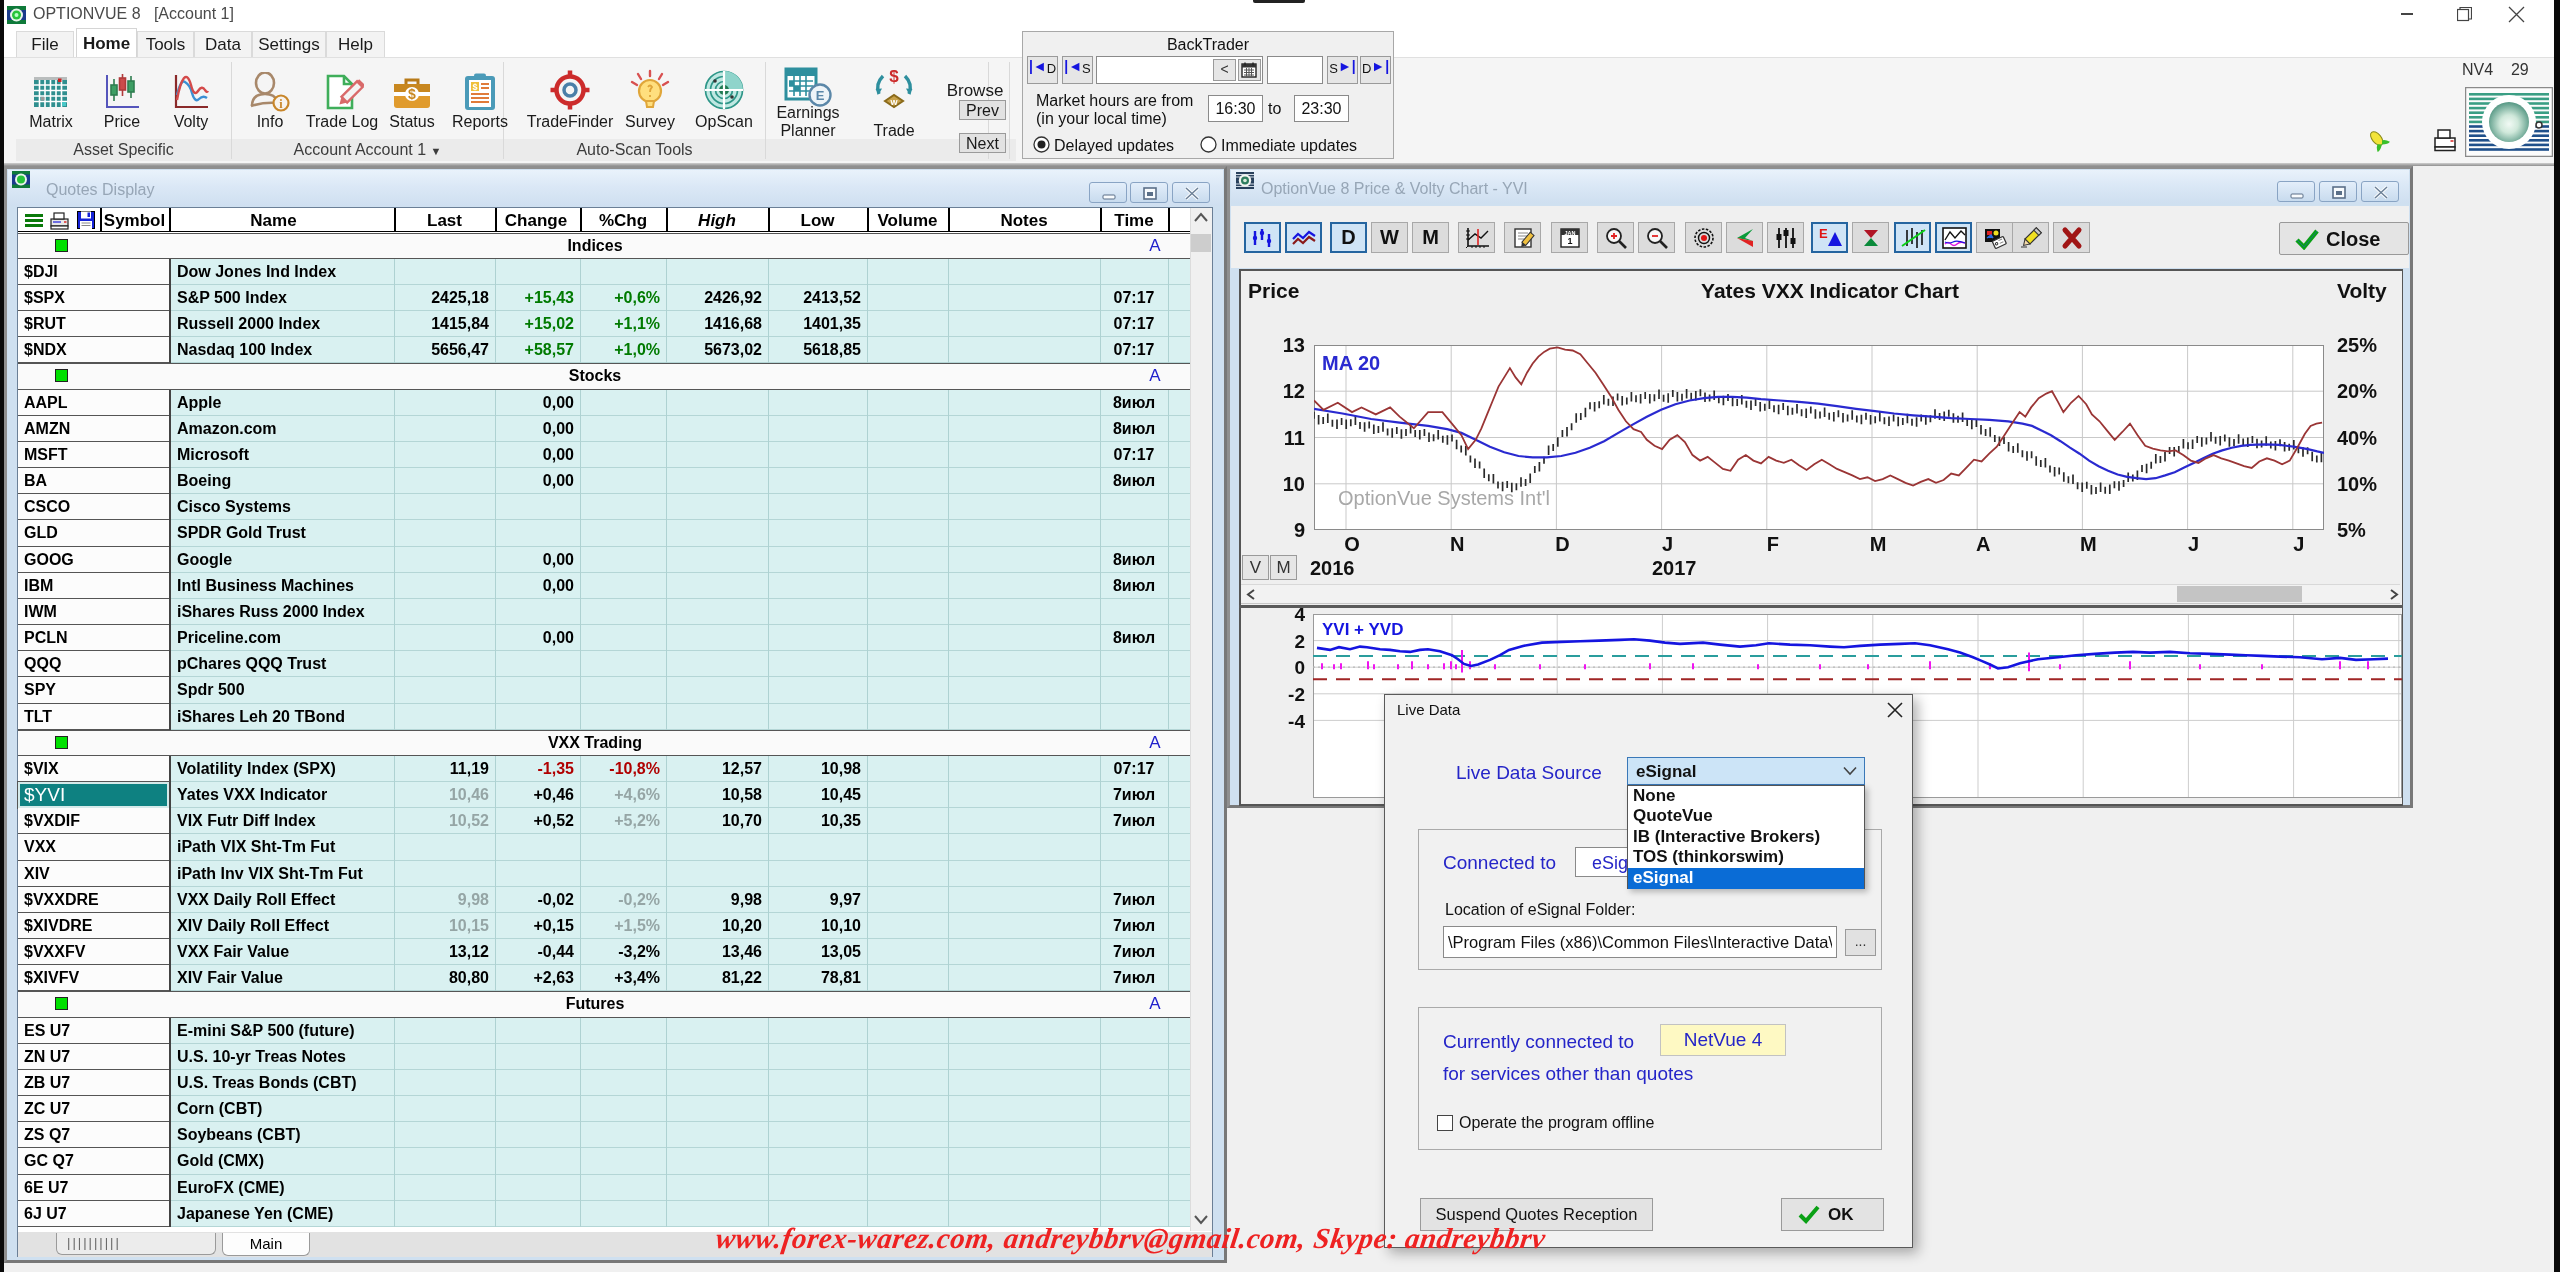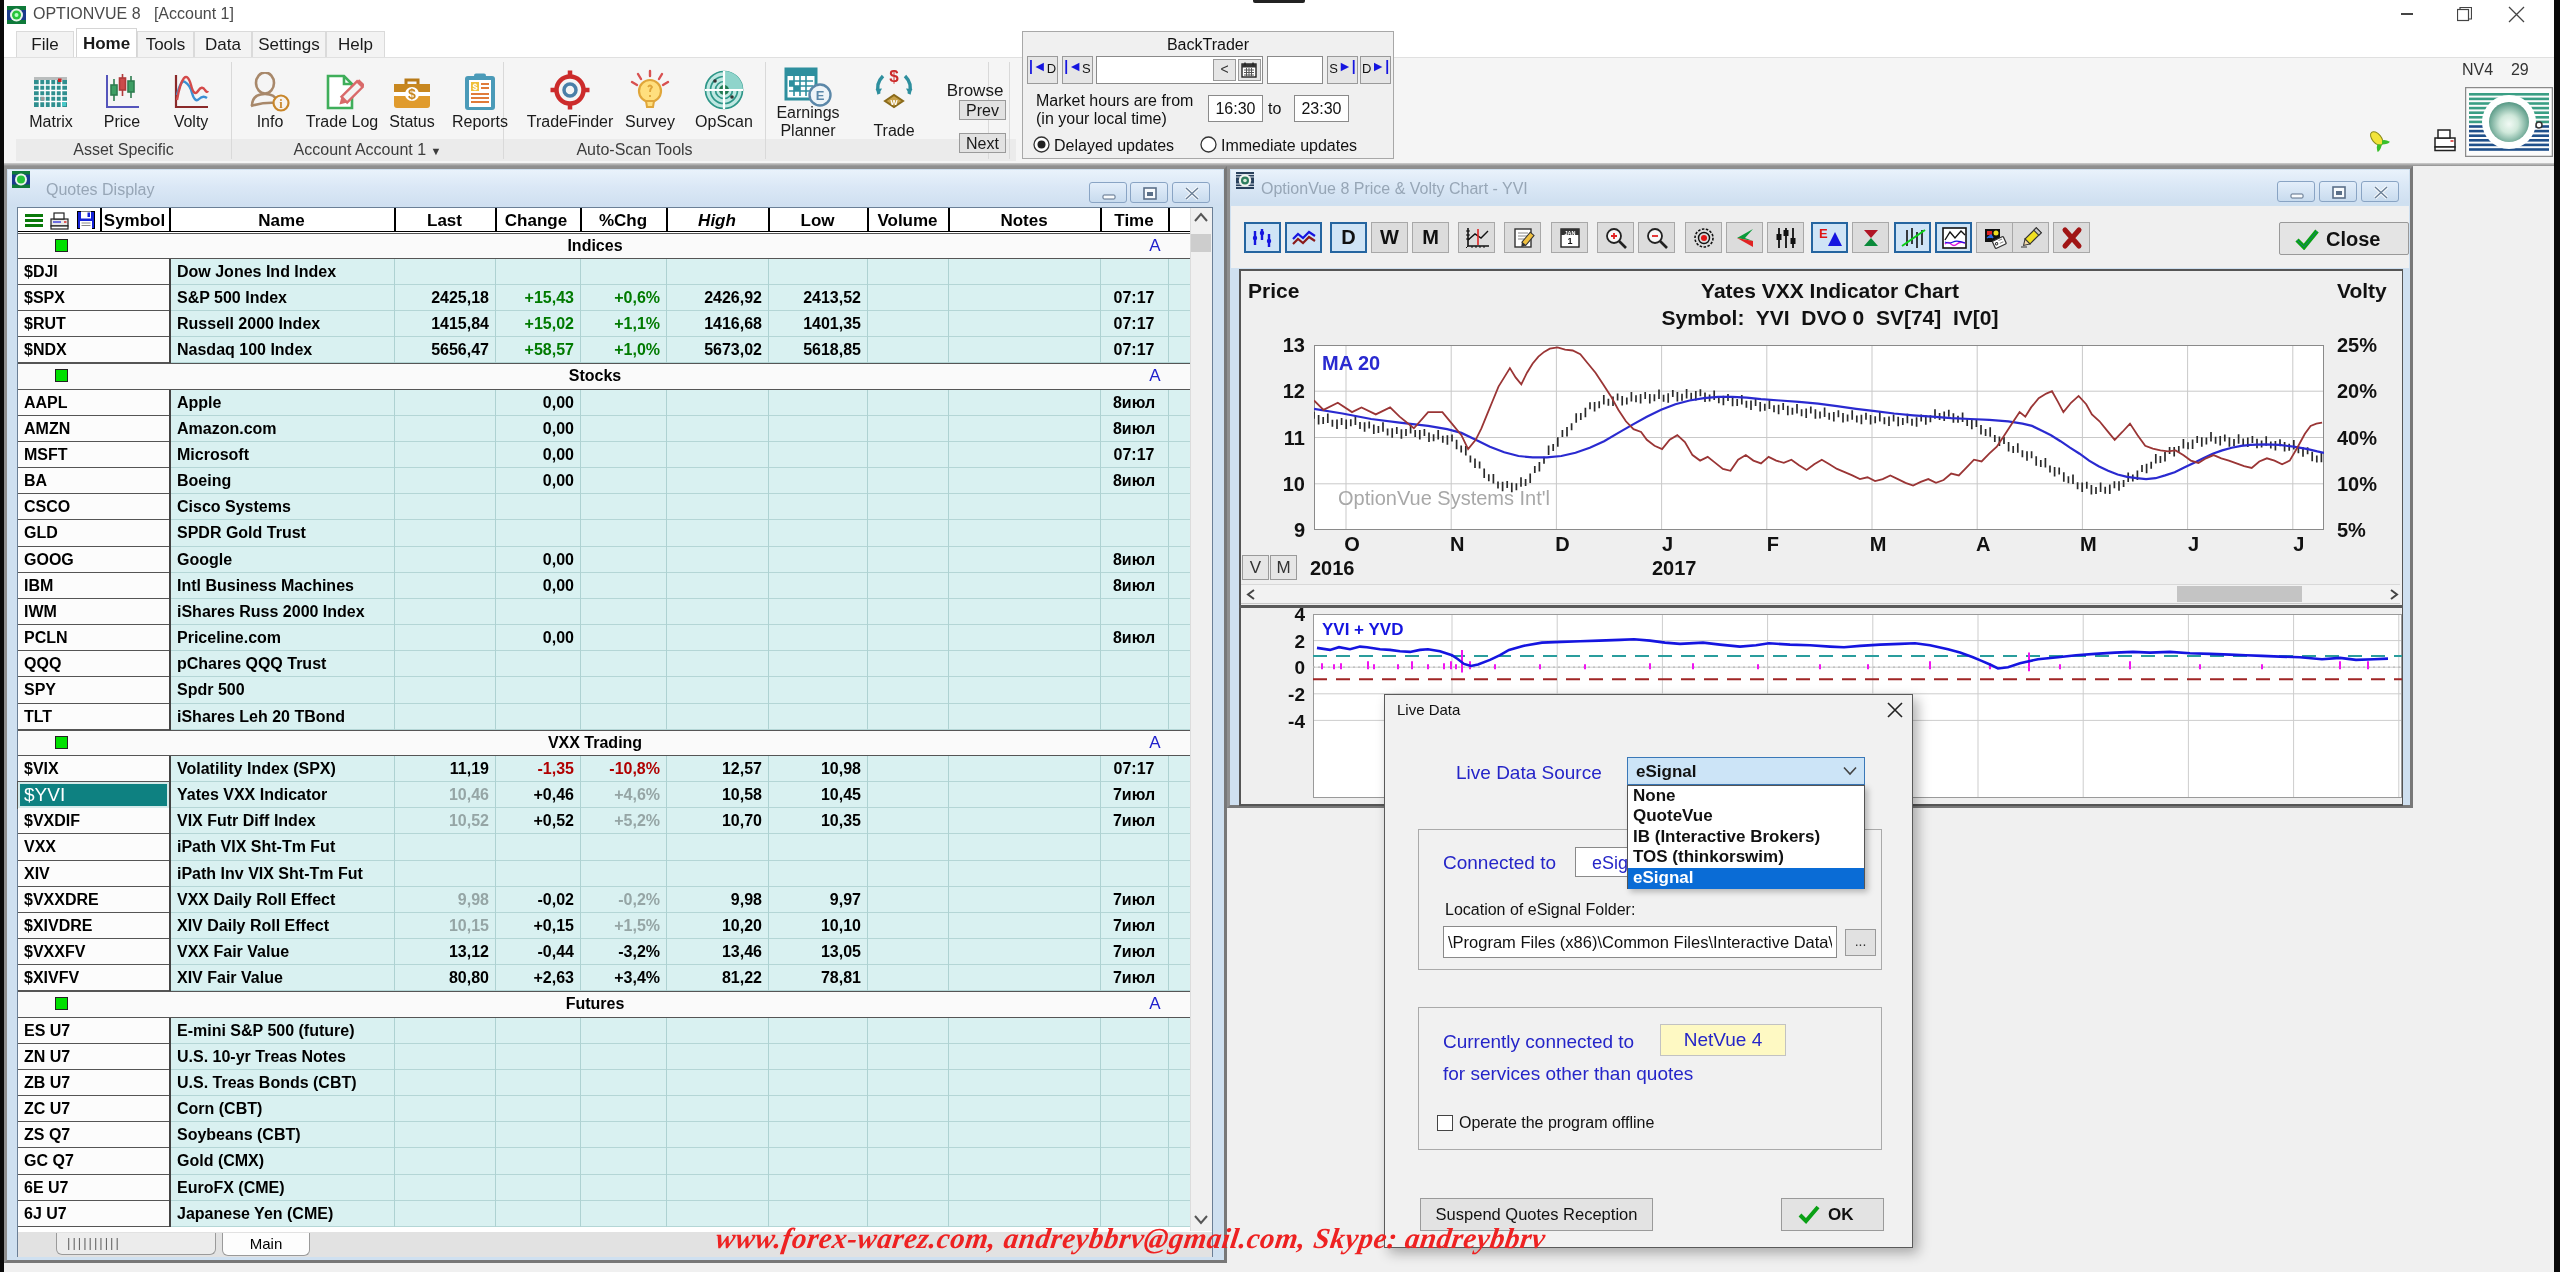--- a/index.html
+++ b/index.html
@@ -301,21 +301,21 @@
         <rect x="13" y="5" width="12" height="11" fill="#f8fbfd" stroke="#5a6f88" stroke-width="1.6"></rect>
         <rect x="16" y="9" width="6" height="4" fill="#5a6f88"></rect>
       </svg></div>
 <div class="tbtn" style="left:1172px;top:182px;"><svg width="38" height="21">
         <path d="M13 5 L25 16 M25 5 L13 16" stroke="#f8fbfd" stroke-width="3.4"></path>
         <path d="M13 5 L25 16 M25 5 L13 16" stroke="#6b7f96" stroke-width="1.4"></path>
       </svg></div>
 <div class="abs" style="left:17px;top:207px;width:1196px;height:1050px;background:#ffffff;border:1px solid #6b7f96;"></div>
 <div class="abs" style="left:18px;top:208px;width:1172px;height:24px;background:#ffffff;border-bottom:1.5px solid #000;"></div>
 <div class="cell bold" style="left:100px;top:211px;width:69px;font-size:17px;color:#000;text-align:center;">Symbol</div>
-<div class="cell bold" style="left:169px;top:211px;width:225px;font-size:17px;color:#000;text-align:center;">Name</div>
+<div class="cell bold" style="left:161px;top:211px;width:225px;font-size:17px;color:#000;text-align:center;">Name</div>
 <div class="cell bold" style="left:394px;top:211px;width:101px;font-size:17px;color:#000;text-align:center;">Last</div>
 <div class="cell bold" style="left:495px;top:211px;width:82px;font-size:17px;color:#000;text-align:center;">Change</div>
 <div class="cell bold" style="left:580px;top:211px;width:86px;font-size:17px;color:#000;text-align:center;">%Chg</div>
 <div class="cell bold" style="left:666px;top:211px;width:102px;font-size:17px;color:#000;text-align:center;font-style:italic;">High</div>
 <div class="cell bold" style="left:768px;top:211px;width:99px;font-size:17px;color:#000;text-align:center;">Low</div>
 <div class="cell bold" style="left:867px;top:211px;width:81px;font-size:17px;color:#000;text-align:center;">Volume</div>
 <div class="cell bold" style="left:948px;top:211px;width:152px;font-size:17px;color:#000;text-align:center;">Notes</div>
 <div class="cell bold" style="left:1100px;top:211px;width:68px;font-size:17px;color:#000;text-align:center;">Time</div>
 <div class="abs" style="left:169px;top:208px;width:1.5px;height:24px;background:#000;"></div>
 <div class="abs" style="left:394px;top:208px;width:1.5px;height:24px;background:#000;"></div>
@@ -1103,21 +1103,20 @@
 <div class="abs" style="left:2279px;top:222px;width:130px;height:33px;background:#e4e4e4;border:1px solid #999;border-radius:2px;"></div>
 <svg class="abs" style="left:2294px;top:228px" width="26" height="22">
       <path d="M3 12 L10 19 L23 3" fill="none" stroke="#0aa015" stroke-width="4.5"></path>
       <path d="M3 12 L10 19 L23 3" fill="none" stroke="#1a5ae0" stroke-width="1" opacity="0.5"></path>
     </svg>
 <div class="abs bold" style="left:2326px;top:228px;font-size:20px;color:#111;">Close</div>
 <div class="abs" style="left:1239px;top:269px;width:1164px;height:537px;background:#efefef;border:2px solid #555;border-right:1px solid #555;"></div>
 <div class="abs bold" style="left:1248px;top:279px;font-size:21px;color:#111;">Price</div>
 <div class="abs bold" style="left:2337px;top:279px;font-size:21px;color:#111;">Volty</div>
 <div class="abs bold" style="left:1500px;top:279px;width:660px;text-align:center;font-size:21px;color:#111;">Yates VXX Indicator Chart</div>
-<div class="abs bold" style="left:1500px;top:306px;width:660px;text-align:center;font-size:21px;color:#111;">Symbol:&nbsp; YVI&nbsp; DVO 0&nbsp; SV[74]&nbsp; IV[0]</div>
 <div class="abs bold" style="left:1255px;top:334.0px;width:50px;text-align:right;font-size:20px;color:#111;">13</div>
 <div class="abs bold" style="left:1255px;top:380.25px;width:50px;text-align:right;font-size:20px;color:#111;">12</div>
 <div class="abs bold" style="left:1255px;top:426.5px;width:50px;text-align:right;font-size:20px;color:#111;">11</div>
 <div class="abs bold" style="left:1255px;top:472.75px;width:50px;text-align:right;font-size:20px;color:#111;">10</div>
 <div class="abs bold" style="left:1255px;top:519.0px;width:50px;text-align:right;font-size:20px;color:#111;">9</div>
 <div class="abs bold" style="left:2337px;top:334.0px;width:60px;font-size:20px;color:#111;">25%</div>
 <div class="abs bold" style="left:2337px;top:380.25px;width:60px;font-size:20px;color:#111;">20%</div>
 <div class="abs bold" style="left:2337px;top:426.5px;width:60px;font-size:20px;color:#111;">40%</div>
 <div class="abs bold" style="left:2337px;top:472.75px;width:60px;font-size:20px;color:#111;">10%</div>
 <div class="abs bold" style="left:2337px;top:519.0px;width:60px;font-size:20px;color:#111;">5%</div>

